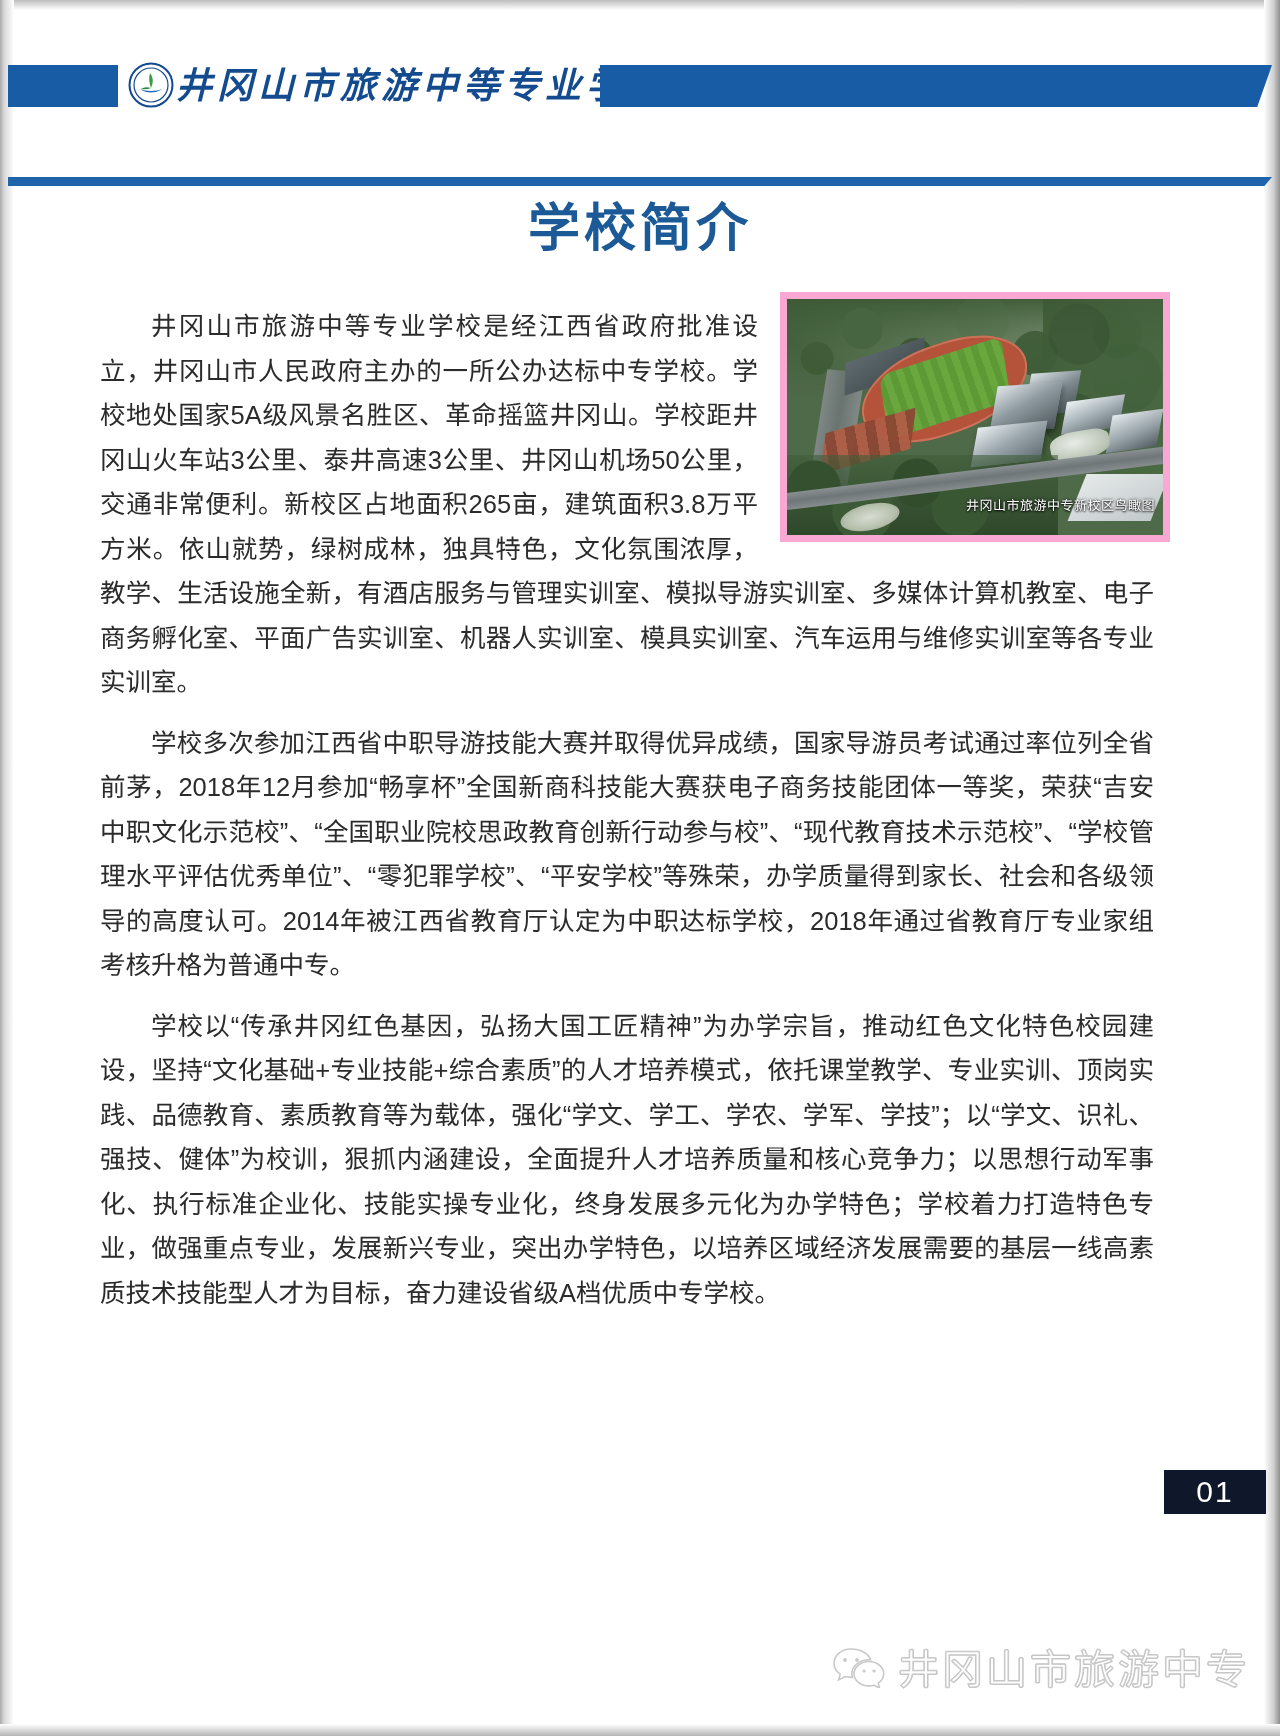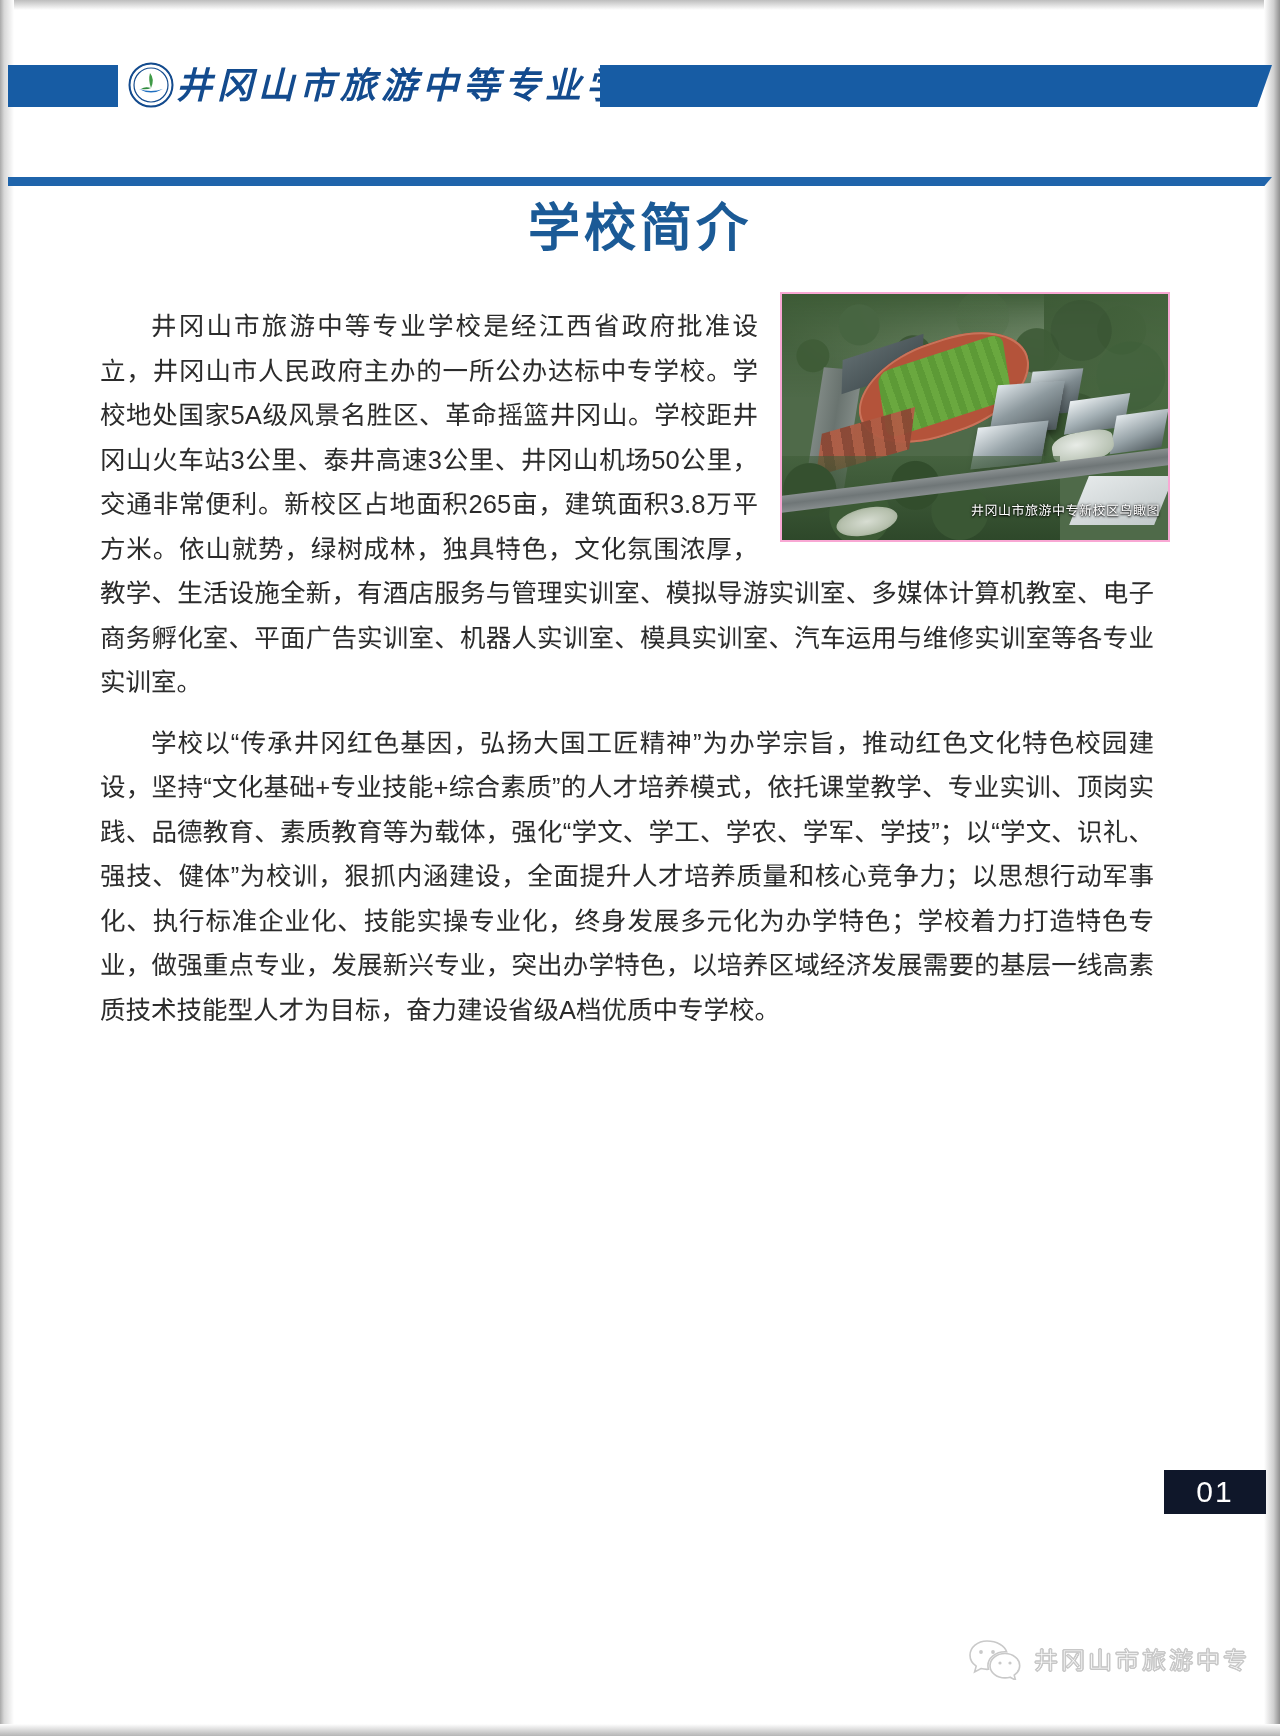--- a/index.html
+++ b/index.html
@@ -126,21 +126,21 @@
     width: 390px;
     margin: 4px 0 6px 22px;
     position: relative;
   }
   .photo-frame {
     position: relative;
     width: 390px;
     height: 250px;
     overflow: hidden;
     background: #ef4444;
-    border: 2px solid #f9a8d4;
+    border: 7px solid #f9a8d4;
     box-sizing: border-box;
   }
   
   .ph-sky {
     position: absolute; left: 0; top: 0; width: 100%; height: 100%;
     background:
       radial-gradient(ellipse 80% 45% at 78% 6%, #cfd9cd 0%, #8fa487 42%, #4f6a49 100%),
       linear-gradient(to bottom, #44603f 0%, #36512f 55%, #2c4628 100%);
   }
   .ph-forest-top {
@@ -297,21 +297,21 @@
   .footer-brand {
     position: absolute;
     right: 30px; top: 1636px;
     display: flex;
     align-items: center;
     gap: 12px;
   }
   .wechat-icon { width: 54px; height: 44px; }
   .wechat-icon svg { display: block; }
   .footer-brand-text {
-    font-size: 24px;
+    font-size: 41px;
     letter-spacing: 3px;
     color: #ffffff;
     -webkit-text-stroke: 1px #c6c6c6;
     text-shadow:
       -1px 0 #c9c9c9, 1px 0 #c9c9c9,
       0 -1px #c9c9c9, 0 1px #c9c9c9;
     white-space: nowrap;
   }
 </style>
 </head>
@@ -366,20 +366,21 @@
         <div class="ph-plaza"></div>
         <div class="ph-lot"></div>
         <div class="ph-forest-bottom"></div>
         <div class="ph-road1"></div>
         <div class="ph-water"></div>
         <figcaption class="photo-caption">井冈山市旅游中专新校区鸟瞰图</figcaption>
       </div>
     </figure>
 
     <p>井冈山市旅游中等专业学校是经江西省政府批准设立，井冈山市人民政府主办的一所公办达标中专学校。学校地处国家5A级风景名胜区、革命摇篮井冈山。学校距井冈山火车站3公里、泰井高速3公里、井冈山机场50公里，交通非常便利。新校区占地面积265亩，建筑面积3.8万平方米。依山就势，绿树成林，独具特色，文化氛围浓厚，教学、生活设施全新，有酒店服务与管理实训室、模拟导游实训室、多媒体计算机教室、电子商务孵化室、平面广告实训室、机器人实训室、模具实训室、汽车运用与维修实训室等各专业实训室。</p>
+    <p>学校多次参加江西省中职导游技能大赛并取得优异成绩，国家导游员考试通过率位列全省前茅，2018年12月参加“畅享杯”全国新商科技能大赛获电子商务技能团体一等奖，荣获“吉安中职文化示范校”、“全国职业院校思政教育创新行动参与校”、“现代教育技术示范校”、“学校管理水平评估优秀单位”、“零犯罪学校”、“平安学校”等殊荣，办学质量得到家长、社会和各级领导的高度认可。2014年被江西省教育厅认定为中职达标学校，2018年通过省教育厅专业家组考核升格为普通中专。</p>
     <p>学校以“传承井冈红色基因，弘扬大国工匠精神”为办学宗旨，推动红色文化特色校园建设，坚持“文化基础+专业技能+综合素质”的人才培养模式，依托课堂教学、专业实训、顶岗实践、品德教育、素质教育等为载体，强化“学文、学工、学农、学军、学技”；以“学文、识礼、强技、健体”为校训，狠抓内涵建设，全面提升人才培养质量和核心竞争力；以思想行动军事化、执行标准企业化、技能实操专业化，终身发展多元化为办学特色；学校着力打造特色专业，做强重点专业，发展新兴专业，突出办学特色，以培养区域经济发展需要的基层一线高素质技术技能型人才为目标，奋力建设省级A档优质中专学校。</p>
   </div>
 
   <div class="page-badge">01</div>
 
   <div class="footer-brand">
     <span class="wechat-icon">
       <svg viewBox="0 0 54 44" width="54" height="44">
         <path d="M19 5 C9.6 5 2 11.4 2 19.3 c0 4.4 2.4 8.3 6.2 10.9 L6.6 36 l6.4 -3.4 c1.9 .5 3.9 .8 6 .8 .5 0 1 0 1.5 -.1 -.4 -1.2 -.6 -2.4 -.6 -3.7 0 -7.7 7.6 -13.9 17 -13.9 .6 0 1.1 0 1.7 .1 C37 9.9 28.9 5 19 5 Z" fill="none" stroke="#c9c9c9" stroke-width="1.6"></path>
         <circle cx="13" cy="16" r="1.9" fill="#c9c9c9"></circle>

